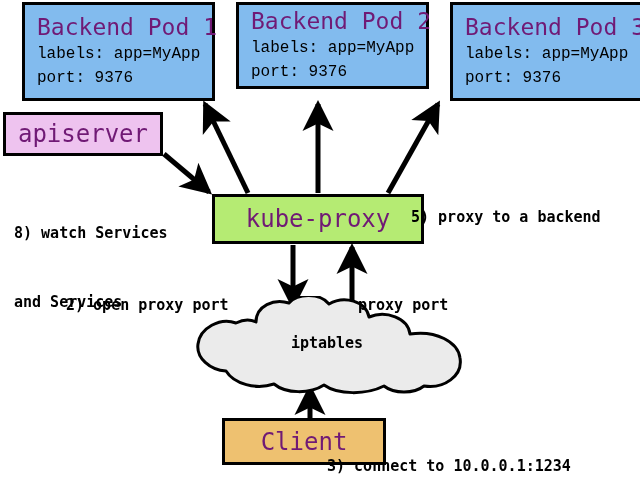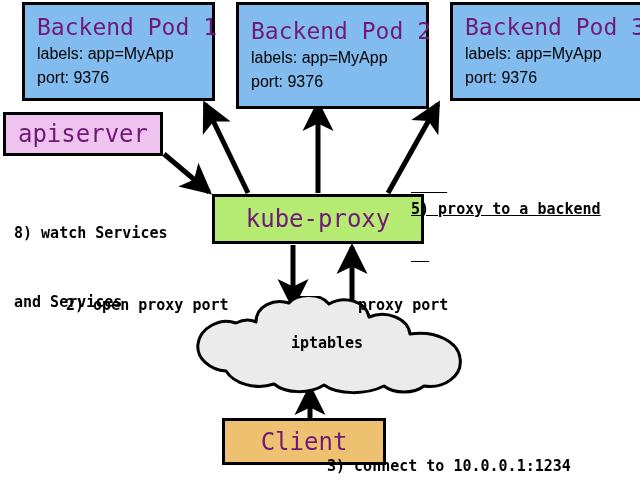--- a/index.html
+++ b/index.html
@@ -22,21 +22,21 @@
     display: flex;
     flex-direction: column;
     justify-content: center;
   }
   .node-title {
     font-family: "DejaVu Sans Mono", monospace;
     color: #701a75;
     white-space: pre;
   }
   .node-line {
-    font-family: Liberation Sans, sans-serif;
+    font-family: Liberation Mono, monospace;
     color: #000000;
     white-space: pre;
   }
 
   
   .pod {
     background: #82bbee;
     padding: 2px 0 4px 12px;
     align-items: flex-start;
   }
@@ -146,21 +146,21 @@
 
     <line x1="310" y1="443" x2="310" y2="388" stroke="#000000" stroke-width="5" marker-end="url(#ah)"></line>
   </svg>
 
   <div class="node pod" style="left:22px; top:2px; width:193px; height:99px;">
     <div class="node-title">Backend Pod 1</div>
     <div class="node-line">labels: app=MyApp</div>
     <div class="node-line">port: 9376</div>
   </div>
 
-  <div class="node pod" style="left:236px; top:2px; width:193px; height:107px;">
+  <div class="node pod" style="left:236px; top:2px; width:193px; height:87px;">
     <div class="node-title">Backend Pod 2</div>
     <div class="node-line">labels: app=MyApp</div>
     <div class="node-line">port: 9376</div>
   </div>
 
   <div class="node pod" style="left:450px; top:2px; width:193px; height:99px;">
     <div class="node-title">Backend Pod 3</div>
     <div class="node-line">labels: app=MyApp</div>
     <div class="node-line">port: 9376</div>
   </div>
@@ -207,17 +207,17 @@
   </div>
 
   <div class="step-label" style="left:327px; top:409px;">
     <div>3) connect to 10.0.0.1:1234</div>
   </div>
 
   <div class="step-label" style="left:358px; top:248px;">
     <div>proxy port</div>
   </div>
 
-  <div class="step-label" style="left:411px; top:152px;text-decoration:underline;">
+  <div class="step-label" style="left:411px; top:160px;">
     <div>5) proxy to a backend</div>
   </div>
 
 </div>
 
 </body></html>

